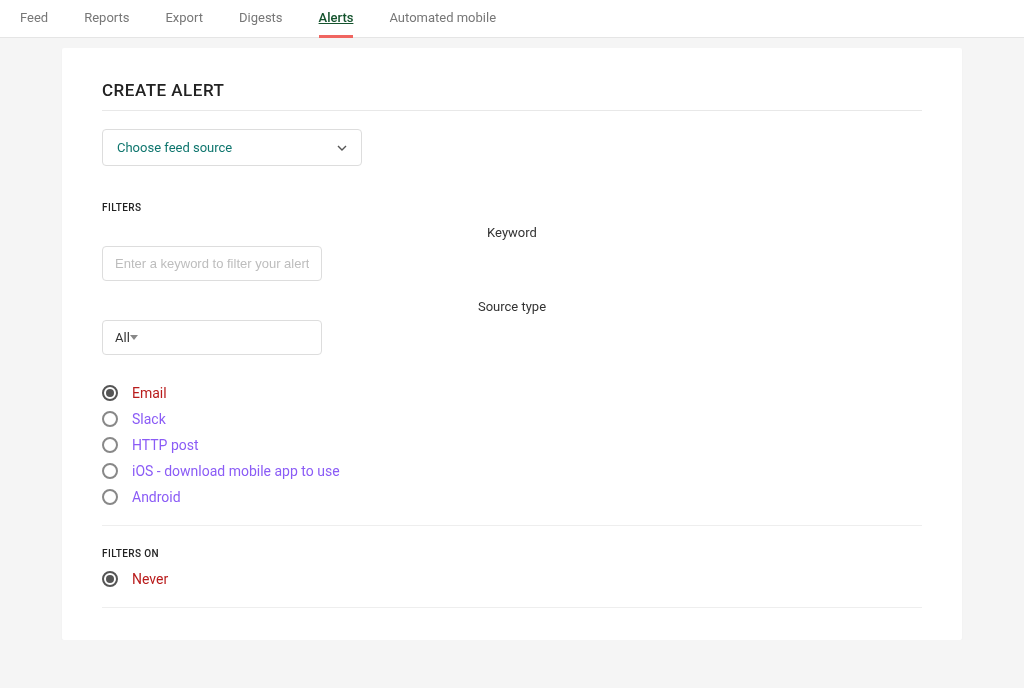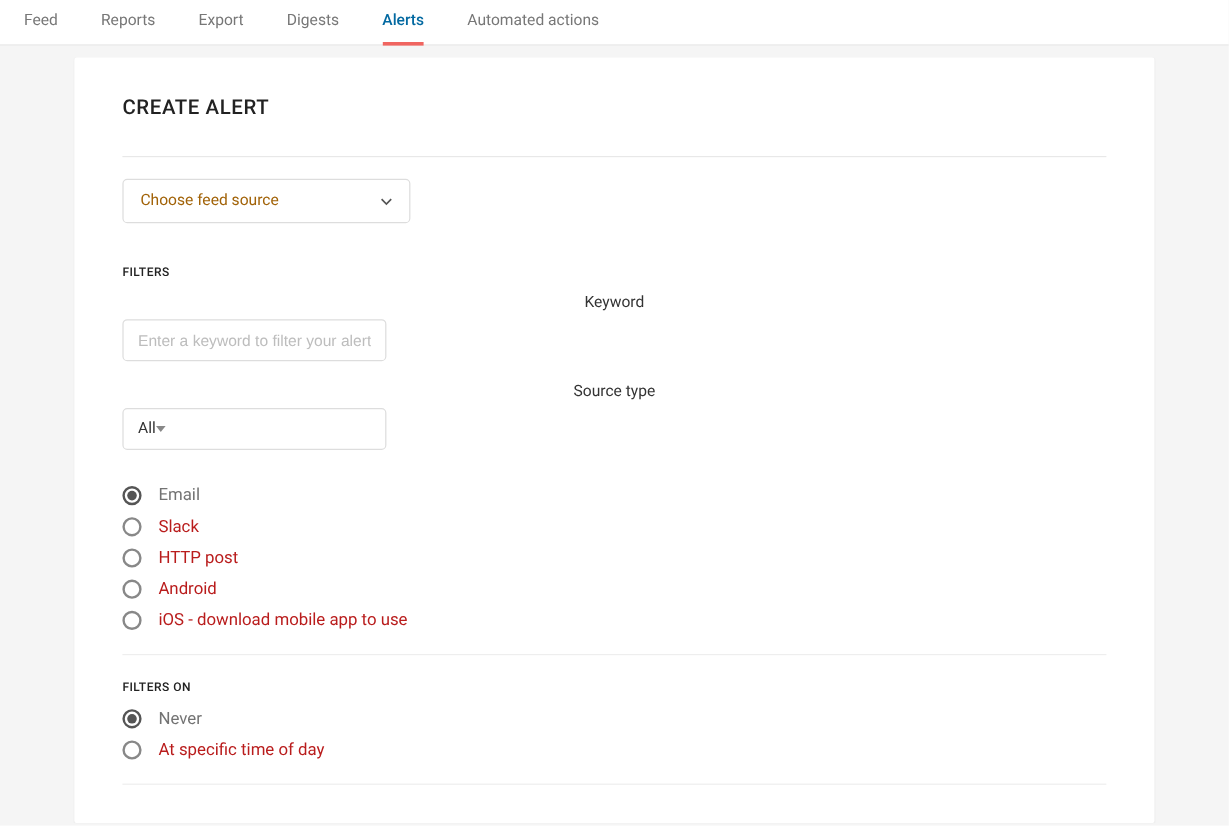--- a/index.html
+++ b/index.html
@@ -17,22 +17,23 @@
       gap: 36px;
     }
     .tab {
       padding: 10px 0 12px 0;
       color: #777;
       font-size: 13px;
       cursor: pointer;
       position: relative;
     }
     .tab.active {
-      color: #0369a1;
+      color: #14532d;
       font-weight: 500;
+      text-decoration: underline;
     }
     .tab.active::after {
       content: "";
       position: absolute;
       left: 0;
       right: 0;
       bottom: -1px;
       height: 3px;
       background: #f06560;
     }
@@ -45,34 +46,34 @@
       background: #fff;
       border-radius: 2px;
       box-shadow: 0 1px 2px rgba(0,0,0,0.04);
       padding: 32px 40px 10px 40px;
     }
     .page-title {
       font-size: 17px;
       letter-spacing: 0.5px;
       color: #222;
       font-weight: 500;
-      padding-bottom: 30px;
+      padding-bottom: 10px;
       border-bottom: 1px solid #e8e8e8;
       margin-bottom: 18px;
     }
     .feed-select {
       display: flex;
       align-items: center;
       justify-content: space-between;
       border: 1px solid #ddd;
       border-radius: 4px;
       padding: 10px 14px;
-      width: 240px;
-      font-size: 13px;
-      color: #a16207;
+      width: 260px;
+      font-size: 13px;
+      color: #0f766e;
       cursor: pointer;
       margin-bottom: 36px;
     }
     .chevron-down {
       width: 10px;
       height: 10px;
       flex: 0 0 auto;
     }
     .section-heading {
       font-size: 10px;
@@ -144,34 +145,34 @@
       border-color: #555;
     }
     .radio-dot {
       width: 8px;
       height: 8px;
       background: #555;
       border-radius: 50%;
     }
     .radio-label {
       font-size: 14px;
-      color: #b91c1c;
-    }
-    .radio-label.selected { color: #737373; }
+      color: #8b5cf6;
+    }
+    .radio-label.selected { color: #b91c1c; }
   </style>
 </head>
 <body>
 
 <div class="tab-bar">
   <div class="tab">Feed</div>
   <div class="tab">Reports</div>
   <div class="tab">Export</div>
   <div class="tab">Digests</div>
   <div class="tab active">Alerts</div>
-  <div class="tab">Automated actions</div>
+  <div class="tab">Automated mobile</div>
 </div>
 
 <div class="page-wrap">
   <div class="card">
 
     <div class="page-title">CREATE ALERT</div>
 
     <div class="feed-select">
       <span>Choose feed source</span>
       <svg class="chevron-down" viewBox="0 0 10 6" fill="none" stroke="#555" stroke-width="1.4">
@@ -200,37 +201,33 @@
       <div class="radio-item">
         <span class="radio-circle"></span>
         <span class="radio-label">Slack</span>
       </div>
       <div class="radio-item">
         <span class="radio-circle"></span>
         <span class="radio-label">HTTP post</span>
       </div>
       <div class="radio-item">
         <span class="radio-circle"></span>
+        <span class="radio-label">iOS - download mobile app to use</span>
+      </div>
+      <div class="radio-item">
+        <span class="radio-circle"></span>
         <span class="radio-label">Android</span>
-      </div>
-      <div class="radio-item">
-        <span class="radio-circle"></span>
-        <span class="radio-label">iOS - download mobile app to use</span>
       </div>
     </div>
 
     <div class="section-heading">FILTERS ON</div>
     <div class="radio-list">
       <div class="radio-item">
         <span class="radio-circle selected">
             <span class="radio-dot"></span>
           </span>
         <span class="radio-label selected">Never</span>
       </div>
-      <div class="radio-item">
-        <span class="radio-circle"></span>
-        <span class="radio-label">At specific time of day</span>
-      </div>
 
     </div>
 
   </div>
 </div>
 
 </body></html>

